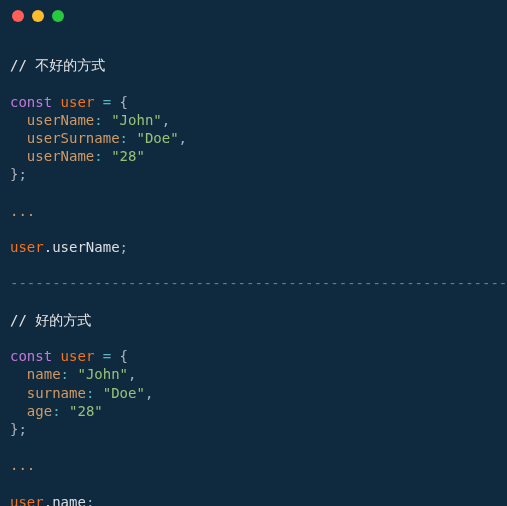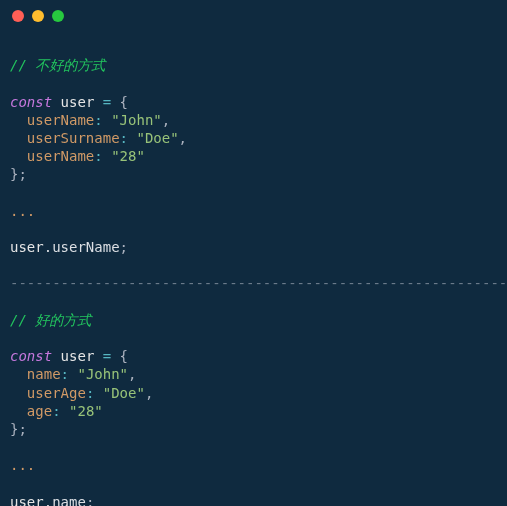--- a/index.html
+++ b/index.html
@@ -25,23 +25,23 @@
     border-radius: 50%;
   }
   .dot.red { background: #ff5f56; }
   .dot.yellow { background: #ffbd2e; }
   .dot.green { background: #27c93f; }
   .code {
     padding: 8px 10px 10px 10px;
     white-space: pre;
     font-family: inherit;
   }
-  .c-comment { color: #22c55e; font-style: italic; }
-  .c-keyword { color: #c678dd; font-style: italic; }
-  .c-ident   { color: #e5e5e5; }
+  .c-comment { color: #e5e5e5; }
+  .c-keyword { color: #c678dd; }
+  .c-ident   { color: #f97316; }
   .c-prop    { color: #d19a66; }
   .c-punct   { color: #abb2bf; }
   .c-string  { color: #98c379; }
   .c-op      { color: #56b6c2; }
   .c-dots    { color: #d19a66; }
   .c-white   { color: #dcdfe4; }
   .divider {
     color: #6a7a8a;
     letter-spacing: 0;
   }
@@ -67,20 +67,20 @@
 <span class="c-dots">...</span>
 
 <span class="c-ident">user</span><span class="c-white">.</span><span class="c-white">userName</span><span class="c-punct">;</span>
 
 <span class="divider">------------------------------------------------------------</span>
 
 <span class="c-comment">// 好的方式</span>
 
 <span class="c-keyword">const</span> <span class="c-ident">user</span><span class="c-op"> = </span><span class="c-punct">{</span>
   <span class="c-prop">name</span><span class="c-op">:</span> <span class="c-string">"John"</span><span class="c-punct">,</span>
-  <span class="c-prop">userAge</span><span class="c-op">:</span> <span class="c-string">"Doe"</span><span class="c-punct">,</span>
+  <span class="c-prop">surname</span><span class="c-op">:</span> <span class="c-string">"Doe"</span><span class="c-punct">,</span>
   <span class="c-prop">age</span><span class="c-op">:</span> <span class="c-string">"28"</span>
 <span class="c-punct">};</span>
 
 <span class="c-dots">...</span>
 
 <span class="c-ident">user</span><span class="c-white">.</span><span class="c-white">name</span><span class="c-punct">;</span>
 </div>
 
 </body></html>

